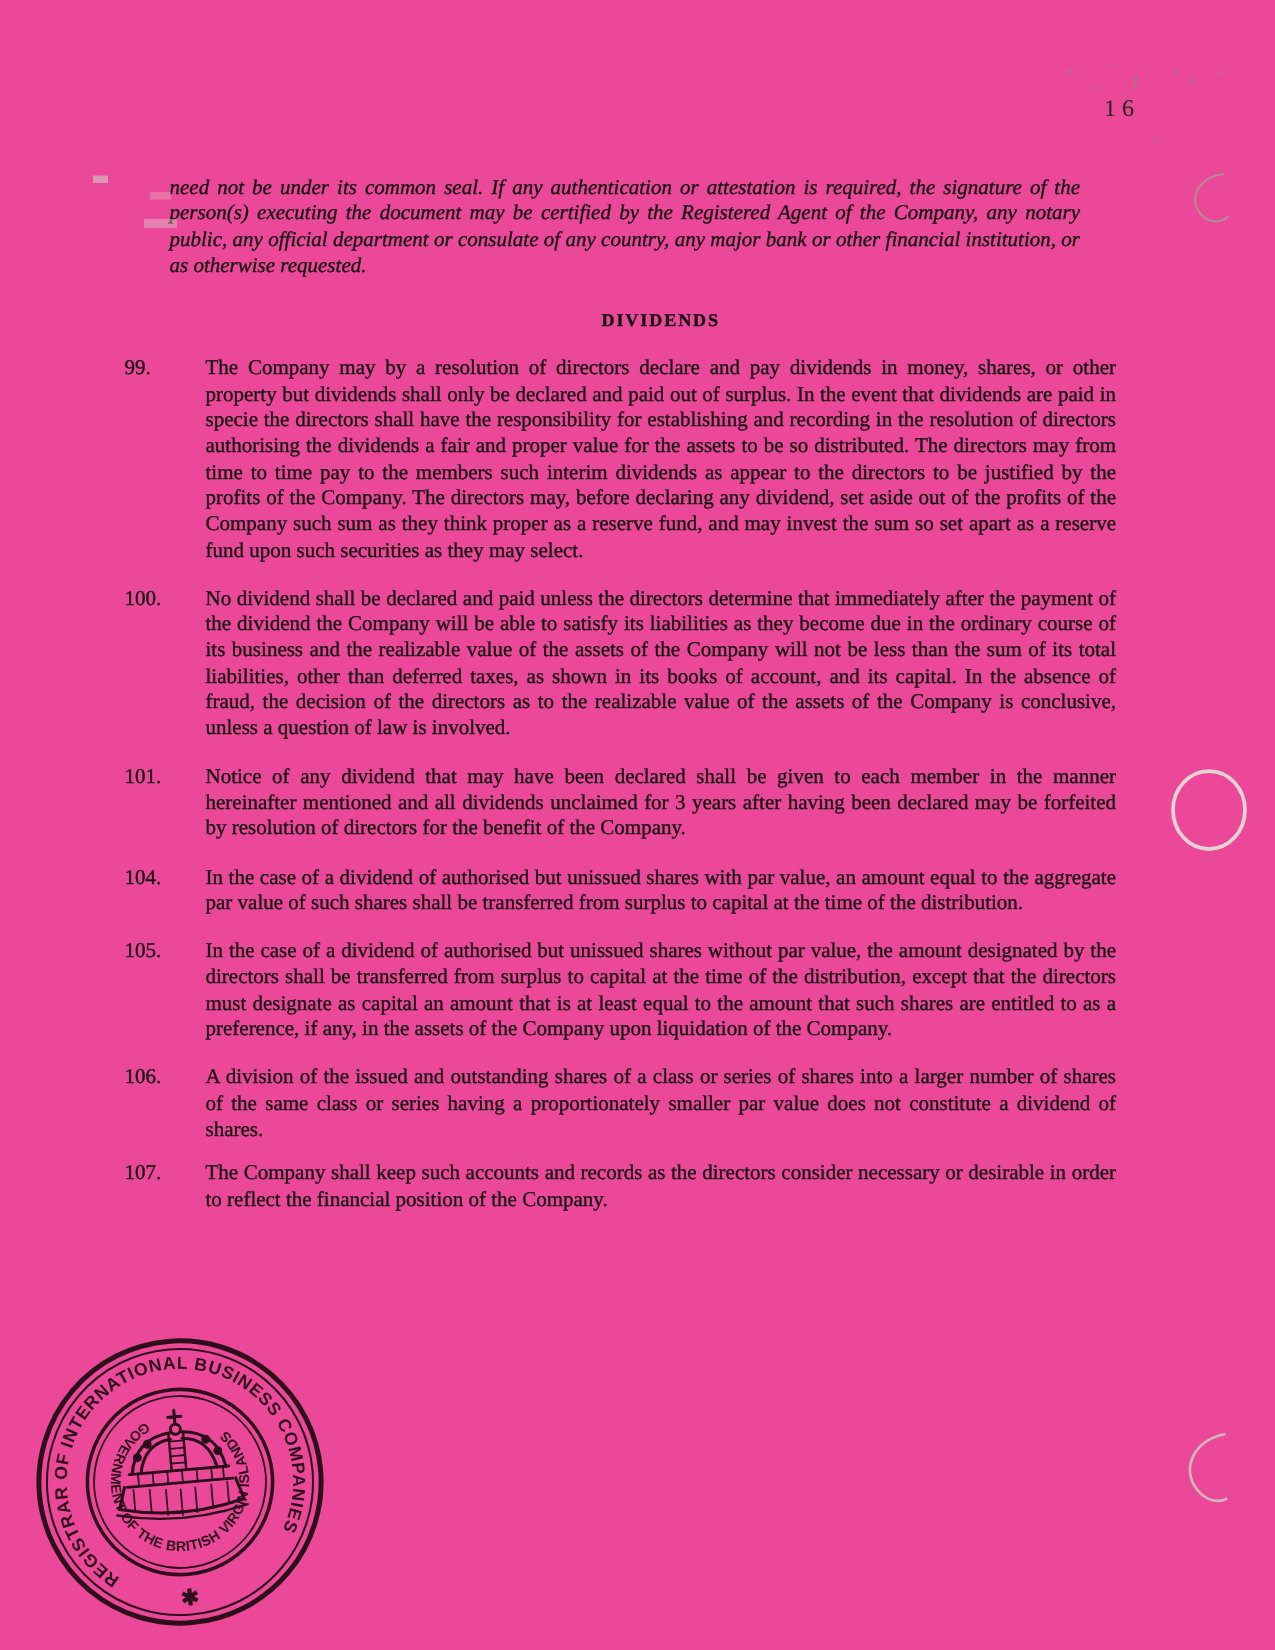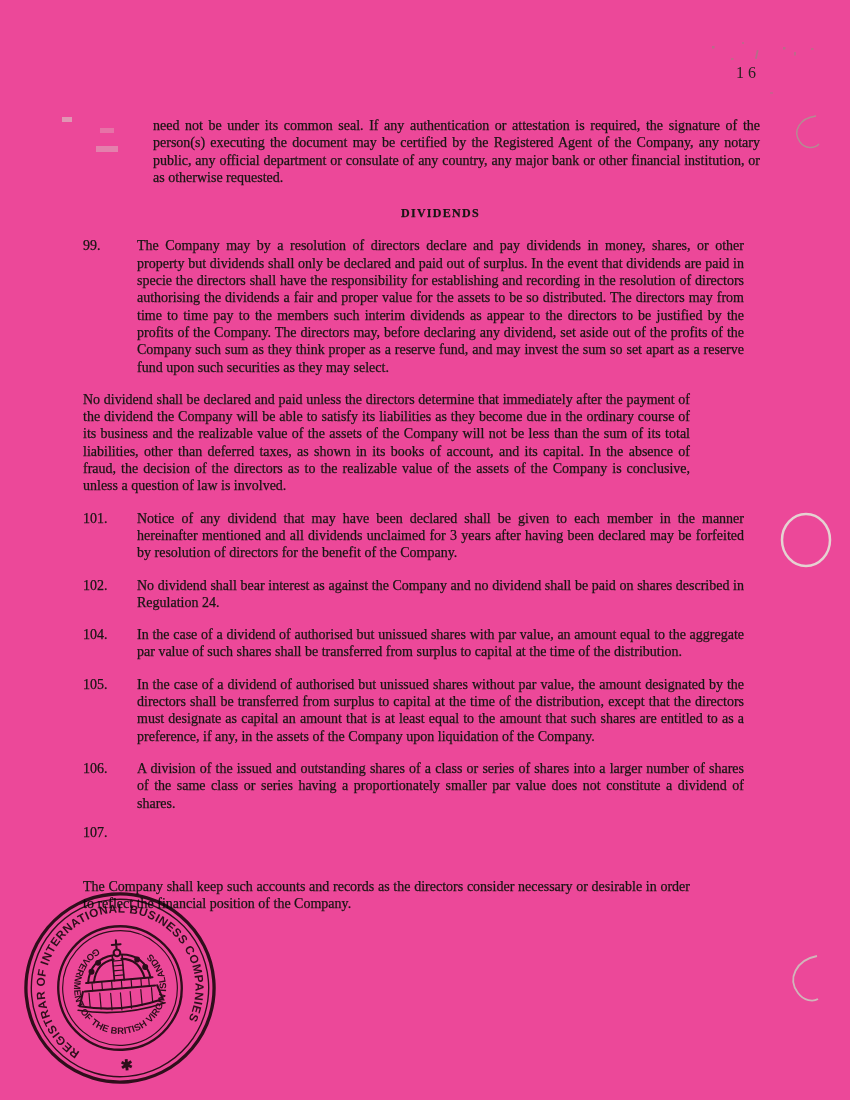--- a/index.html
+++ b/index.html
@@ -11,29 +11,29 @@
   }
   .pagenum {
     position:absolute; top:64px; left:736px;
     font-size:16px; letter-spacing:4px; color:#26231f;
   }
   .content {
     position:absolute; top:103px; left:83px; width:661px;
     font-size:14px; line-height:17.3px;
     -webkit-text-stroke:0.25px #171513;
   }
-  .intro { margin-left:70px; width:607px; text-align:justify; }
+  .intro { margin-left:30px; width:607px; text-align:justify;font-style:italic; }
   .heading {
     margin-left:54px; width:607px; text-align:center;
     font-weight:bold; font-size:12px; letter-spacing:1.3px;
   }
   .heading-dividends { margin-top:19px; }
   .heading-accounts { margin-top:17px; }
   .clause { display:flex; margin-top:15px; }
-  .clause-107 { margin-top:12px;flex-direction:column; }
+  .clause-107 { margin-top:12px; }
   .num { flex:0 0 54px; }
   .txt { width:607px; text-align:justify; }
   .stamp {
     position:absolute; left:22px; top:890px; width:196px; height:196px;
     opacity:0.9; mix-blend-mode:multiply; transform:rotate(-5deg);
   }
   .artifacts { position:absolute; left:0; top:0; pointer-events:none; }
 </style>
 </head>
 <body>
@@ -47,32 +47,29 @@
     <p class="intro">need not be under its common seal. If any authentication or attestation is required, the signature of the person(s) executing the document may be certified by the Registered Agent of the Company, any notary public, any official department or consulate of any country, any major bank or other financial institution, or as otherwise requested.</p>
 
     <div class="heading heading-dividends">DIVIDENDS</div>
 
     <div class="clause">
       <div class="num">99.</div>
       <div class="txt">The Company may by a resolution of directors declare and pay dividends in money, shares, or other property but dividends shall only be declared and paid out of surplus. In the event that dividends are paid in specie the directors shall have the responsibility for establishing and recording in the resolution of directors authorising the dividends a fair and proper value for the assets to be so distributed. The directors may from time to time pay to the members such interim dividends as appear to the directors to be justified by the profits of the Company. The directors may, before declaring any dividend, set aside out of the profits of the Company such sum as they think proper as a reserve fund, and may invest the sum so set apart as a reserve fund upon such securities as they may select.</div>
     </div>
 
     <div class="clause">
+      <div class="num">100.</div>
       <div class="txt">No dividend shall be declared and paid unless the directors determine that immediately after the payment of the dividend the Company will be able to satisfy its liabilities as they become due in the ordinary course of its business and the realizable value of the assets of the Company will not be less than the sum of its total liabilities, other than deferred taxes, as shown in its books of account, and its capital. In the absence of fraud, the decision of the directors as to the realizable value of the assets of the Company is conclusive, unless a question of law is involved.</div>
     </div>
 
     <div class="clause">
       <div class="num">101.</div>
       <div class="txt">Notice of any dividend that may have been declared shall be given to each member in the manner hereinafter mentioned and all dividends unclaimed for 3 years after having been declared may be forfeited by resolution of directors for the benefit of the Company.</div>
     </div>
 
-    <div class="clause">
-      <div class="num">102.</div>
-      <div class="txt">No dividend shall bear interest as against the Company and no dividend shall be paid on shares described in Regulation 24.</div>
-    </div>
 
 
     <div class="clause">
       <div class="num">104.</div>
       <div class="txt">In the case of a dividend of authorised but unissued shares with par value, an amount equal to the aggregate par value of such shares shall be transferred from surplus to capital at the time of the distribution.</div>
     </div>
 
     <div class="clause">
       <div class="num">105.</div>
       <div class="txt">In the case of a dividend of authorised but unissued shares without par value, the amount designated by the directors shall be transferred from surplus to capital at the time of the distribution, except that the directors must designate as capital an amount that is at least equal to the amount that such shares are entitled to as a preference, if any, in the assets of the Company upon liquidation of the Company.</div>

